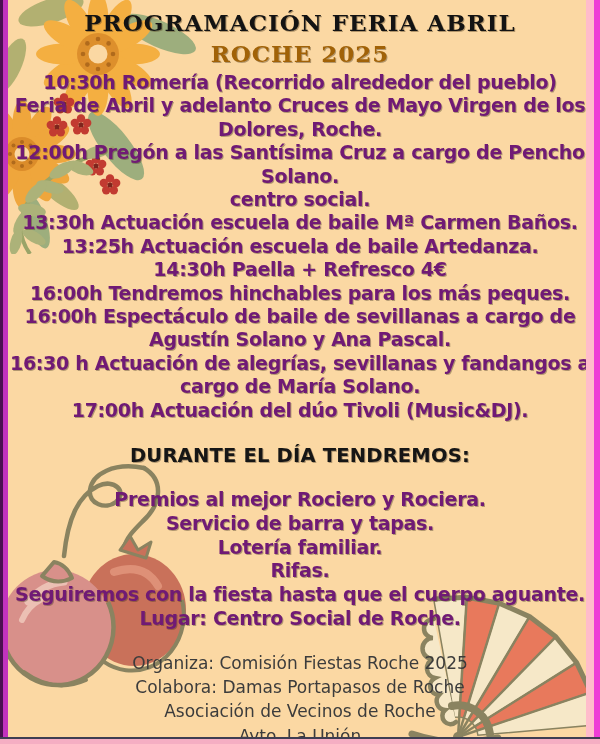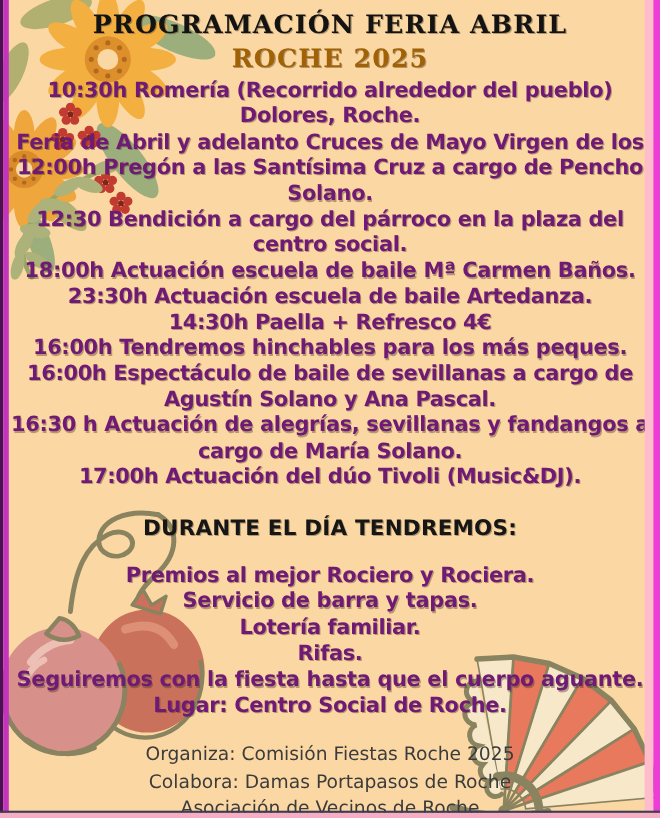--- a/index.html
+++ b/index.html
@@ -220,28 +220,27 @@
       <circle cx="60" cy="165" r="5" fill="#8A8360"></circle>
     </svg>
   </div>
 
   <div class="content">
     <h1 class="title1">PROGRAMACIÓN FERIA ABRIL</h1>
     <h1 class="title2">ROCHE 2025</h1>
 
     <div class="lines schedule">
       <div class="line">10:30h Romería (Recorrido alrededor del pueblo)</div>
+      <div class="line">Feria de Abril y adelanto Cruces de Mayo Virgen de los</div>
       <div class="line">Dolores, Roche.</div>
-      <div class="line">Feria de Abril y adelanto Cruces de Mayo Virgen de los</div>
       <div class="line">12:00h Pregón a las Santísima Cruz a cargo de Pencho</div>
       <div class="line">Solano.</div>
-      <div class="line">12:30 Bendición a cargo del párroco en la plaza del</div>
       <div class="line">centro social.</div>
-      <div class="line">18:00h Actuación escuela de baile Mª Carmen Baños.</div>
-      <div class="line">23:30h Actuación escuela de baile Artedanza.</div>
+      <div class="line">13:30h Actuación escuela de baile Mª Carmen Baños.</div>
+      <div class="line">13:25h Actuación escuela de baile Artedanza.</div>
       <div class="line">14:30h Paella + Refresco 4€</div>
       <div class="line">16:00h Tendremos hinchables para los más peques.</div>
       <div class="line">16:00h Espectáculo de baile de sevillanas a cargo de</div>
       <div class="line">Agustín Solano y Ana Pascal.</div>
       <div class="line">16:30 h Actuación de alegrías, sevillanas y fandangos a</div>
       <div class="line">cargo de María Solano.</div>
       <div class="line">17:00h Actuación del dúo Tivoli (Music&amp;DJ).</div>
     </div>
 
     <div class="during-header">DURANTE EL DÍA TENDREMOS:</div>

